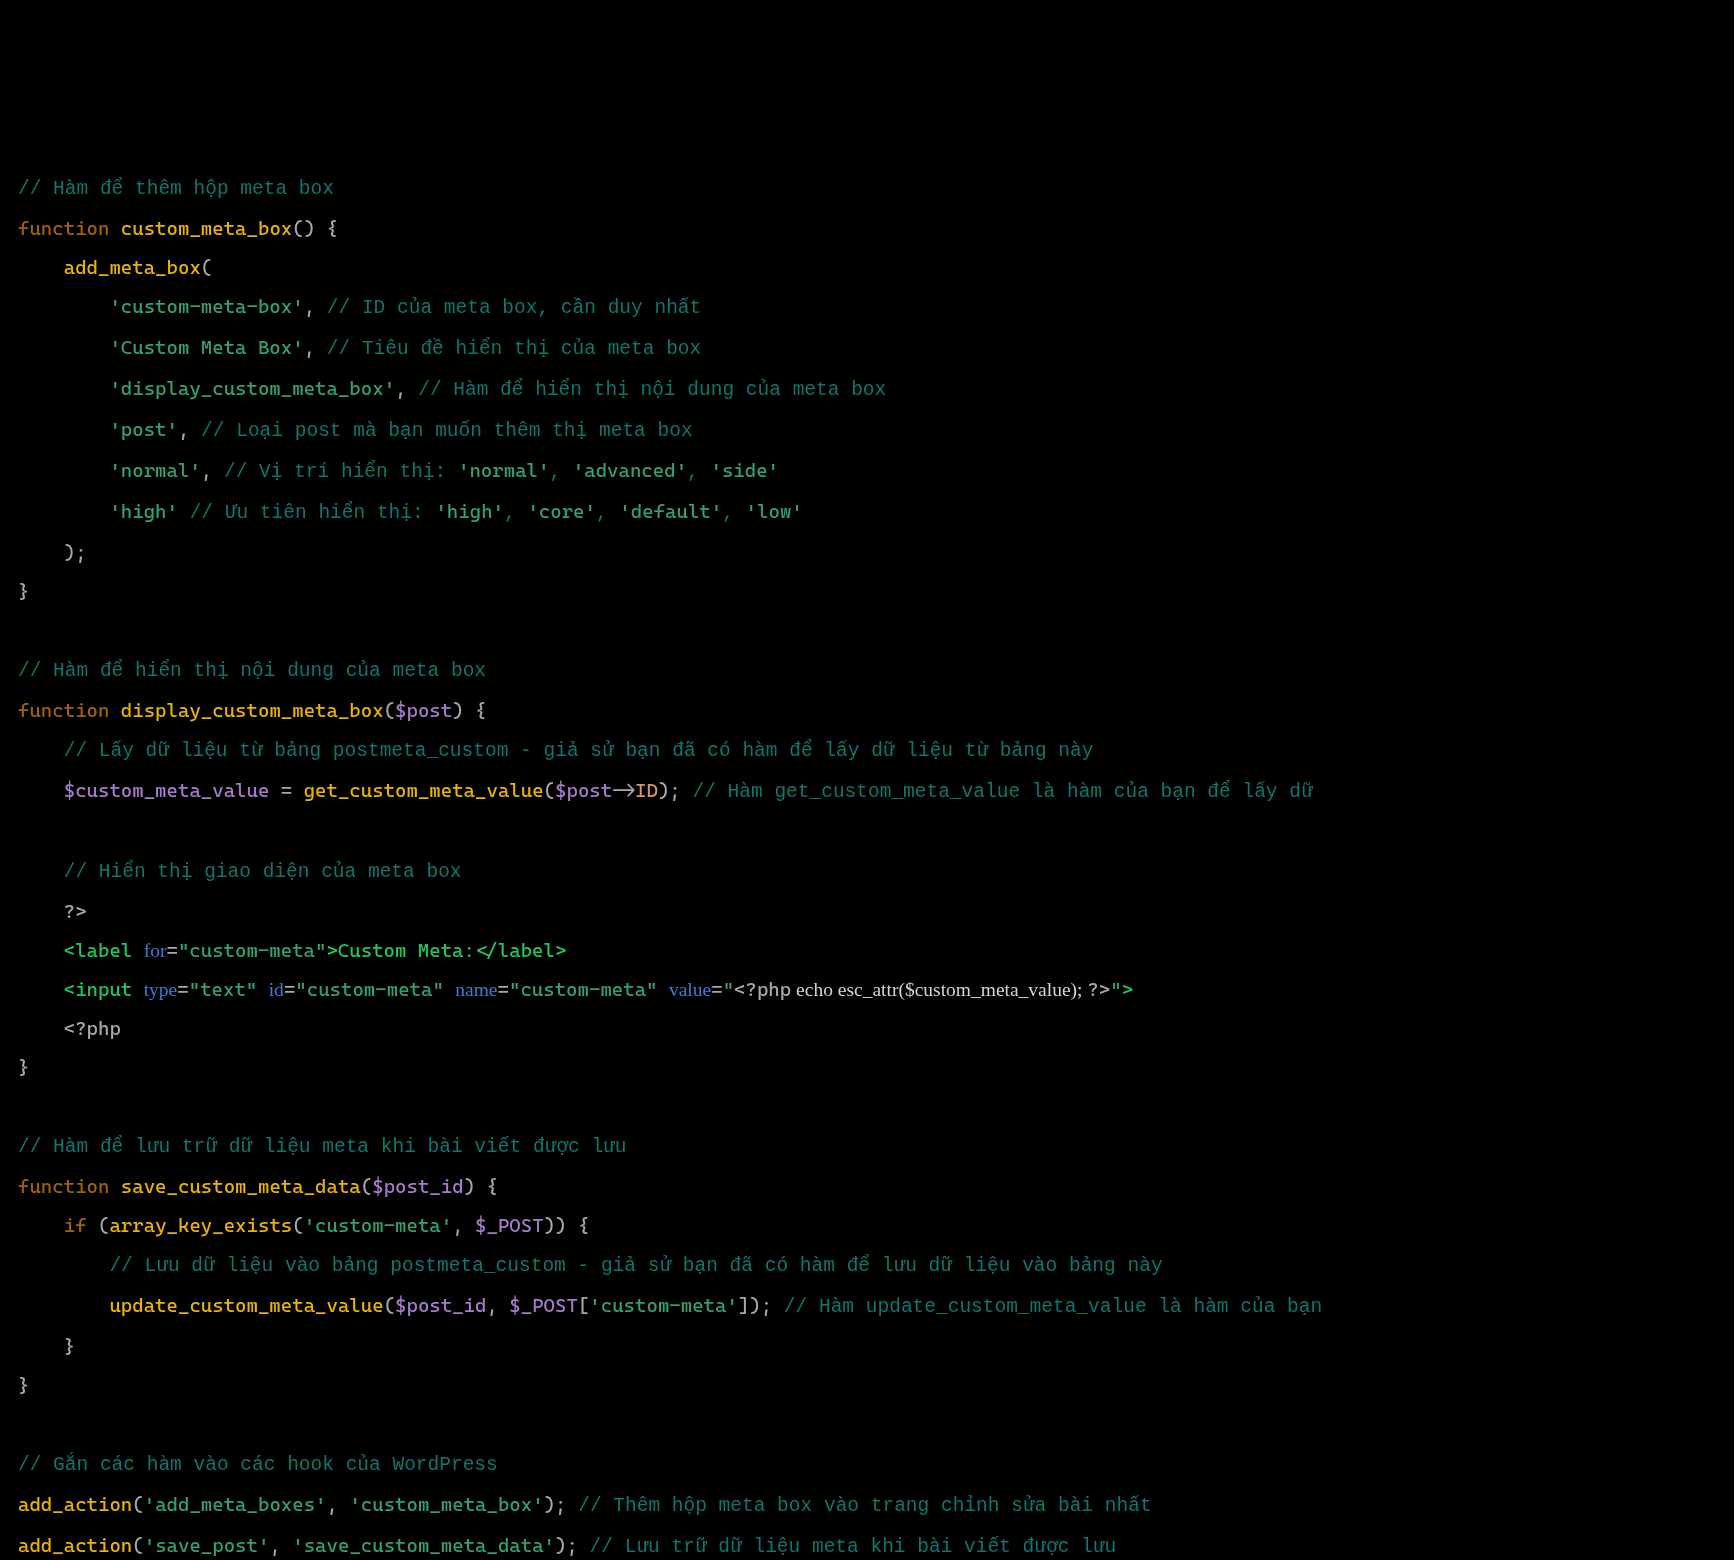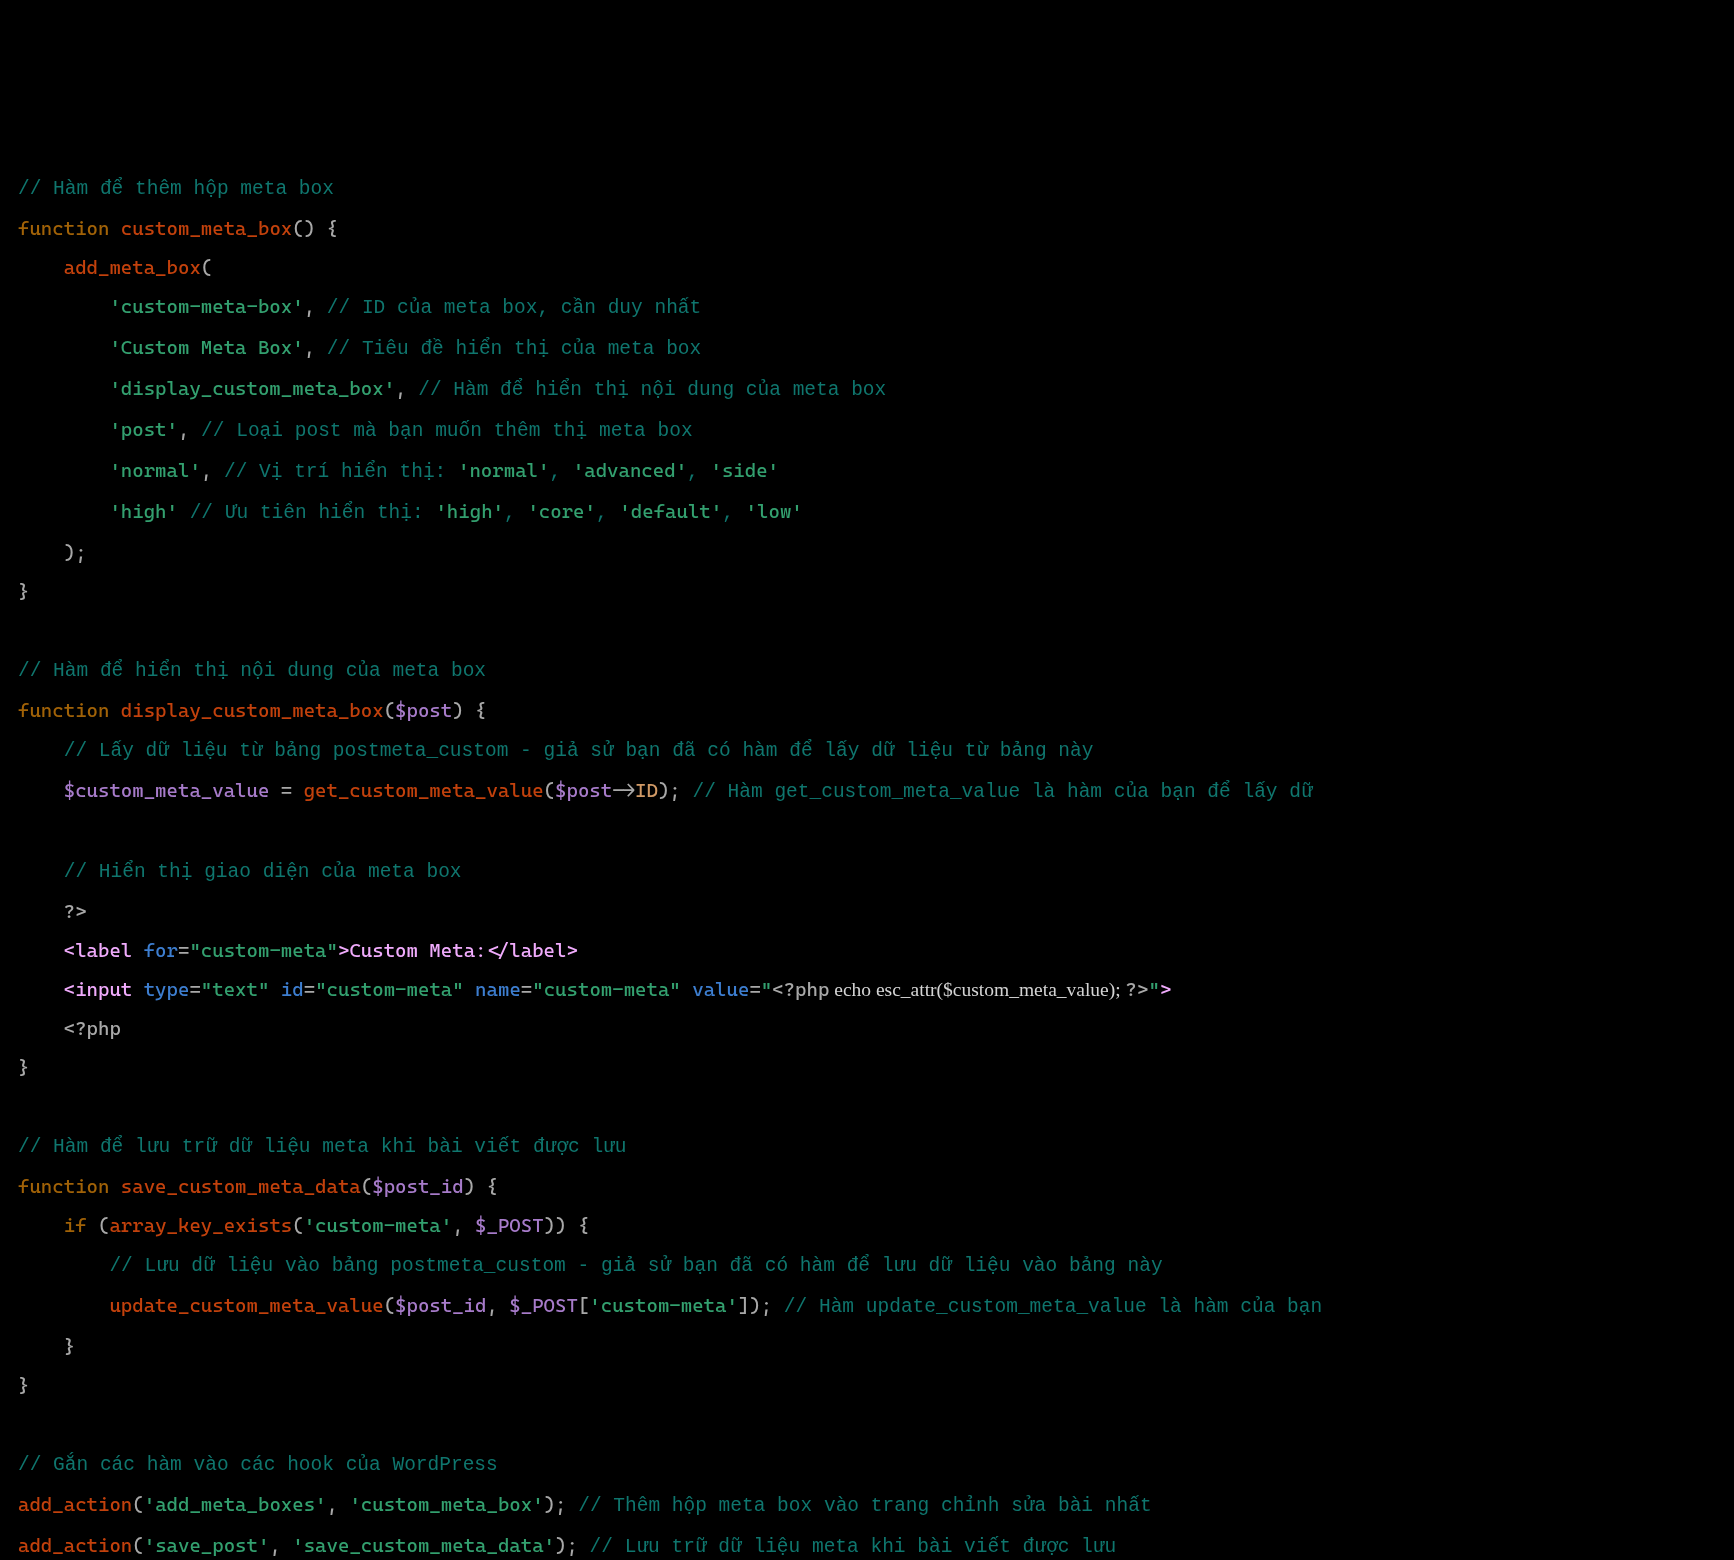--- a/index.html
+++ b/index.html
@@ -8,28 +8,28 @@
     background: #000000;
     font-family: "SF Mono", Monaco, "Cascadia Code", "Roboto Mono", Consolas, "Courier New", monospace;
     font-size: 19.5px;
     line-height: 2.0;
     color: #d4d4d4;
     white-space: pre;
     overflow-x: auto;
   }
   .c-comment { color: #0f766e; font-family: Liberation Mono, monospace; }
   .c-keyword { color: #a16207; }
-  .c-func    { color: #c2410c; }
+  .c-func    { color: #eab308; }
   .c-punct   { color: #a8a8a8; }
   .c-string  { color: #33a06f; }
   .c-var     { color: #a77bca; }
   .c-prop    { color: #d19a66; }
   .c-white   { color: #d4d4d4; font-family: Liberation Serif, serif; }
-  .c-tag     { color: #f0abfc; text-align: right; }
-  .c-attr    { color: #3d7ed0; }
+  .c-tag     { color: #22c55e; text-align: right; }
+  .c-attr    { color: #3d7ed0; font-family: Liberation Serif, serif; }
 </style>
 </head>
 <body>
 
 
 
 <div><span class="c-comment">// Hàm để thêm hộp meta box</span>
 <span class="c-keyword">function</span> <span class="c-func">custom_meta_box</span><span class="c-punct">() {</span>
     <span class="c-func">add_meta_box</span><span class="c-punct">(</span>
         <span class="c-string">'custom-meta-box'</span><span class="c-punct">,</span><span class="c-comment"> // ID của meta box, cần duy nhất</span>

